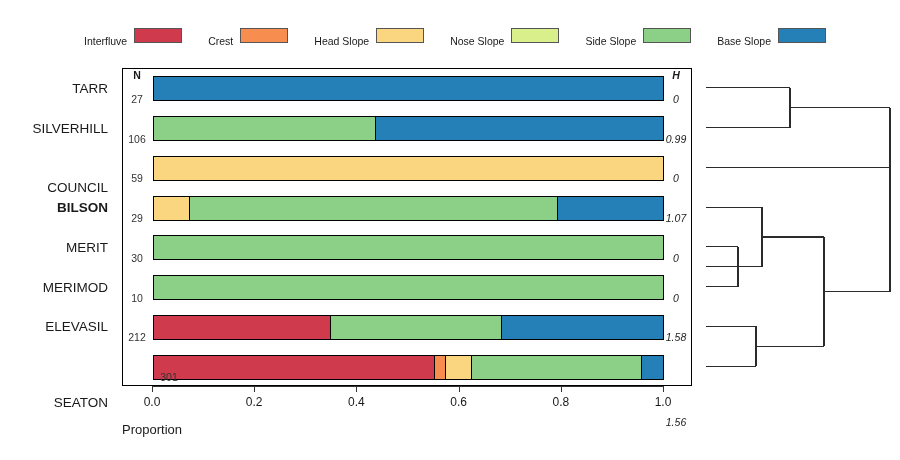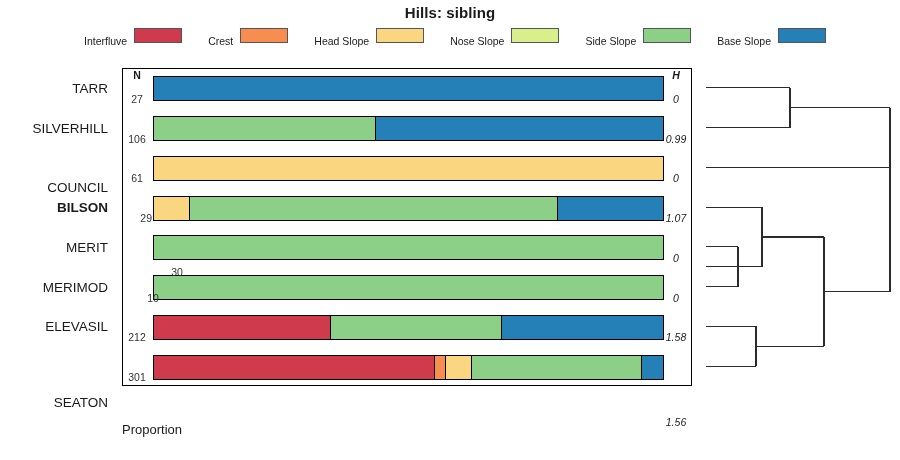--- a/index.html
+++ b/index.html
@@ -204,21 +204,20 @@
     top: 68px;
     width: 196px;
     height: 318px;
   }
 </style>
 </head>
 <body>
 
 <div id="root">
 
-  <div class="chart-title">Hills: sibling</div>
 
   <div class="legend">
     <div class="legend-item">
       <span class="legend-label">Interfluve</span>
       <span class="legend-swatch" style="background: rgb(207, 58, 76);"></span>
     </div>
     <div class="legend-item">
       <span class="legend-label">Crest</span>
       <span class="legend-swatch" style="background: rgb(247, 142, 79);"></span>
     </div>
@@ -286,39 +285,54 @@
           <div class="seg" style="background: rgb(140, 207, 135); width: 33.5%;"></div>
           <div class="seg" style="background: rgb(37, 128, 184); width: 4.3%;"></div>
         </div>
       </div>
   </div>
 
   <div class="ncol" id="ncol">
       <div class="ncol-head" style="top: 6.875px;">N</div>
       <div class="nval" style="top: 30.875px;">27</div>
       <div class="nval" style="top: 70.625px;">106</div>
-      <div class="nval" style="top: 110.375px;">61</div>
-      <div class="nval" style="top: 150.125px; text-align: right;">29</div>
-      <div class="nval" style="top: 204px; margin-left: 40px;">30</div>
-      <div class="nval" style="top: 229.625px; padding-left: 16px;">10</div>
+      <div class="nval" style="top: 110.375px;">59</div>
+      <div class="nval" style="top: 150.125px;">29</div>
+      <div class="nval" style="top: 190px;">30</div>
+      <div class="nval" style="top: 229.625px;">10</div>
       <div class="nval" style="top: 269.375px;">212</div>
-      <div class="nval" style="top: 309.125px;">301</div>
+      <div class="nval" style="top: 309.125px; padding-left: 32px;">301</div>
     </div>
   <div class="hcol" id="hcol">
       <div class="hcol-head" style="top: 6.875px;">H</div>
       <div class="hval" style="top: 30.875px;">0</div>
       <div class="hval" style="top: 70.625px;">0.99</div>
       <div class="hval" style="top: 110.375px;">0</div>
       <div class="hval" style="top: 150.125px;">1.07</div>
       <div class="hval" style="top: 189.875px;">0</div>
       <div class="hval" style="top: 229.625px;">0</div>
       <div class="hval" style="top: 269.375px;">1.58</div>
       <div class="hval" style="top: 309.125px; margin-top: 45px;">1.56</div>
     </div>
 
+  <div class="xaxis" id="xaxis">
+    <div class="axisline"></div>
+  <div class="tick" style="left: 30px;"></div>
+      <div class="ticklabel" style="left: 30px;">0.0</div>
+      <div class="tick" style="left: 132.2px;"></div>
+      <div class="ticklabel" style="left: 132.2px;">0.2</div>
+      <div class="tick" style="left: 234.4px;"></div>
+      <div class="ticklabel" style="left: 234.4px;">0.4</div>
+      <div class="tick" style="left: 336.6px;"></div>
+      <div class="ticklabel" style="left: 336.6px;">0.6</div>
+      <div class="tick" style="left: 438.8px;"></div>
+      <div class="ticklabel" style="left: 438.8px;">0.8</div>
+      <div class="tick" style="left: 541px;"></div>
+      <div class="ticklabel" style="left: 541px;">1.0</div>
+    </div>
   <div class="xtitle">Proportion</div>
 
   <svg class="dendro" id="dendro" viewBox="0 0 196 318" preserveAspectRatio="none">
       <path d="M 6 19.875 L 90 19.875" stroke="#2b2b2b" stroke-width="1.2" fill="none" shape-rendering="crispEdges"></path>
       <path d="M 6 59.625 L 90 59.625" stroke="#2b2b2b" stroke-width="1.2" fill="none" shape-rendering="crispEdges"></path>
       <path d="M 90 19.875 L 90 59.625" stroke="#2b2b2b" stroke-width="1.2" fill="none" shape-rendering="crispEdges"></path>
       <path d="M 6 178.875 L 38 178.875" stroke="#2b2b2b" stroke-width="1.2" fill="none" shape-rendering="crispEdges"></path>
       <path d="M 6 218.625 L 38 218.625" stroke="#2b2b2b" stroke-width="1.2" fill="none" shape-rendering="crispEdges"></path>
       <path d="M 38 178.875 L 38 218.625" stroke="#2b2b2b" stroke-width="1.2" fill="none" shape-rendering="crispEdges"></path>
       <path d="M 6 139.125 L 62 139.125" stroke="#2b2b2b" stroke-width="1.2" fill="none" shape-rendering="crispEdges"></path>

